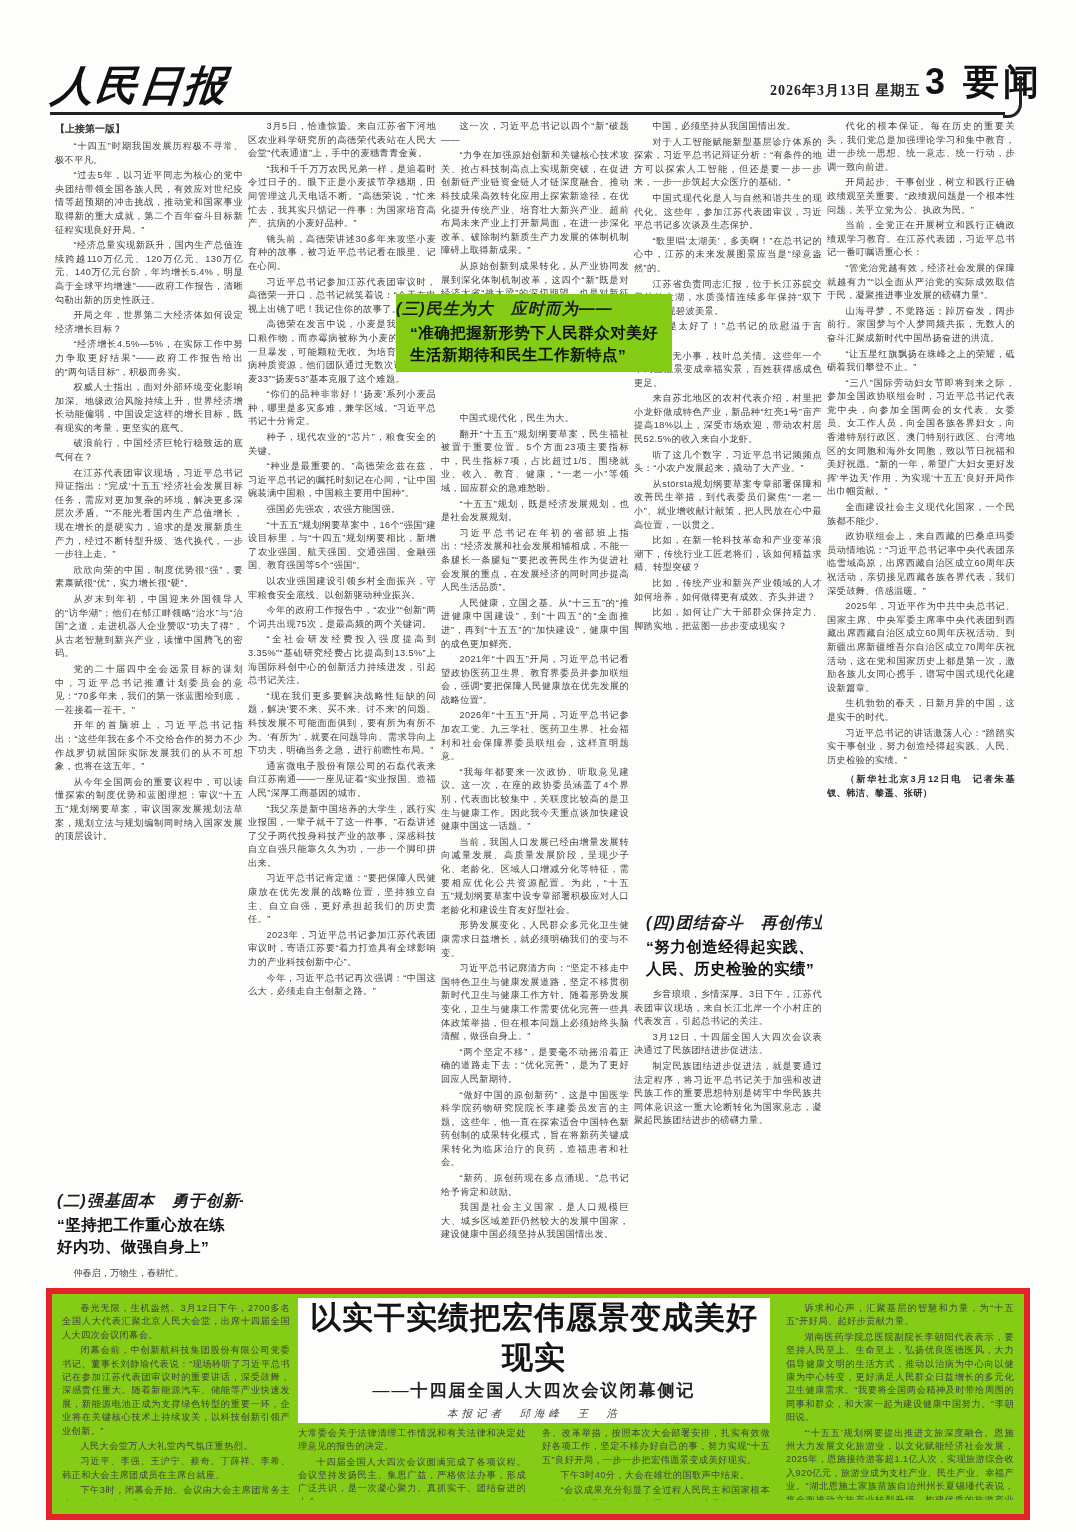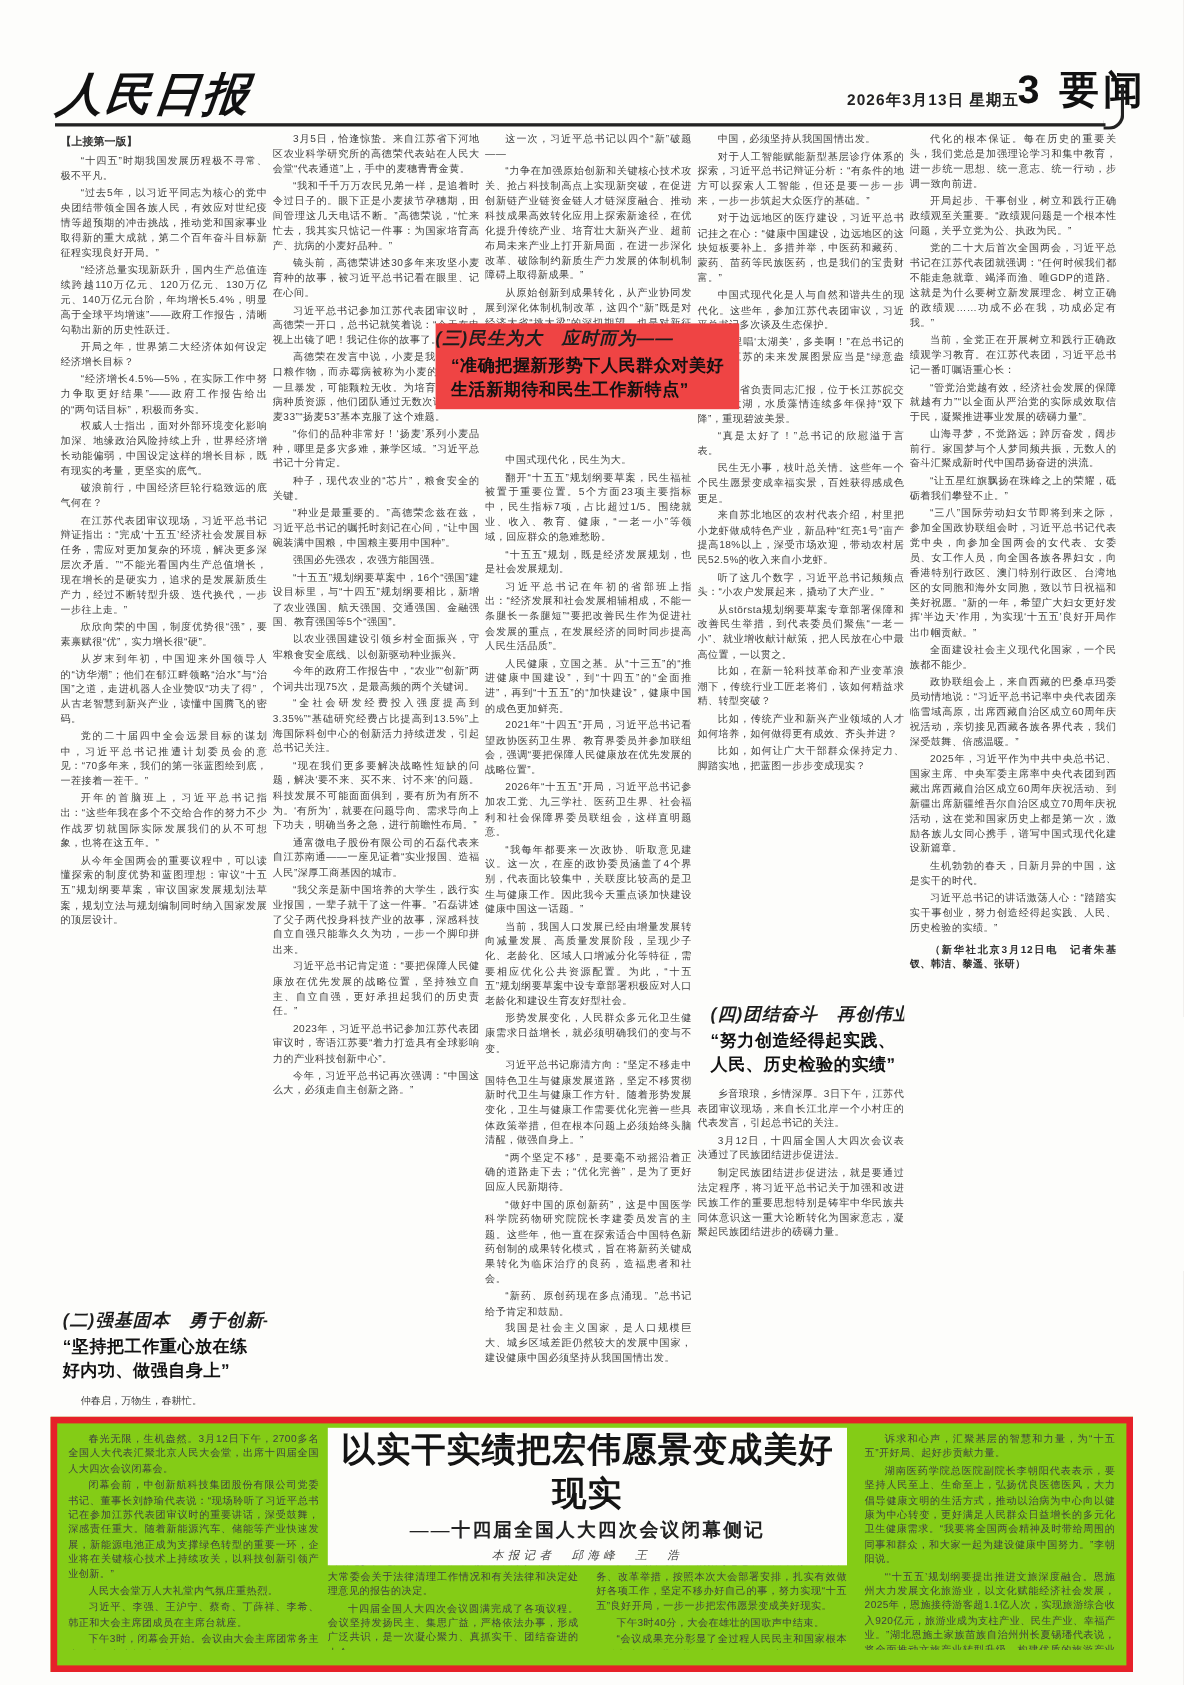--- a/index.html
+++ b/index.html
@@ -1,40 +1,40 @@
 <!DOCTYPE html>
 <html><head>
 <meta charset="utf-8">
 <style>
   html,body{margin:0;padding:0;background:#e9e7e2;}
   #page{position:relative;width:1076px;height:1532px;background:#fdfdfb;margin:0 auto;
         font-family:"Liberation Sans",sans-serif;color:#3c3c3c;overflow:hidden;}
   
   #masthead{position:absolute;left:52px;top:58px;font-size:42px;font-weight:bold;
             font-style:italic;color:#111;letter-spacing:2px;transform:skewX(-6deg);}
-  #dateline{position:absolute;left:770px;top:82px;font-size:14px;font-weight:bold;color:#222;letter-spacing:1px;}
+  #dateline{position:absolute;left:770px;top:82px;font-size:14px;font-weight:bold;color:#222;letter-spacing:1px;font-family:Liberation Serif, serif;}
   #pageno{position:absolute;left:925px;top:58px;font-size:36px;font-weight:bold;color:#111;letter-spacing:4px;}
   #headrule{position:absolute;left:50px;top:112px;width:955px;height:3px;background:#222;}
   #headhook{position:absolute;left:1003px;top:76px;width:16px;height:39px;
             border-right:3px solid #222;border-bottom:3px solid #222;border-bottom-right-radius:14px;}
   
   .col{position:absolute;width:188px;overflow:hidden;display:flex;flex-direction:column;}
   .col .body{overflow:hidden;}
   .para{margin:0 0 2px 0;font-size:9.2px;line-height:13.6px;text-align:justify;
         text-indent:2em;letter-spacing:.4px;color:#414141;}
   .continued{font-size:10px;font-weight:bold;color:#333;margin:2px 0 4px 0;}
   .sec-head{background:#fdfdfb;padding:6px 2px 8px 2px;}
   .sec-kicker{font-size:16px;font-weight:bold;font-style:italic;color:#1d1d1d;
               letter-spacing:1px;line-height:22px;white-space:nowrap;}
   .sec-quote{font-size:15.5px;font-weight:bold;color:#111;line-height:22px;text-align:left;
              margin-top:2px;letter-spacing:.5px;}
   .intro-line{font-size:9.2px;line-height:14px;text-indent:2em;color:#414141;}
   .credit{font-size:9.2px;line-height:13.6px;text-align:justify;text-indent:2em;
           letter-spacing:.4px;color:#2f2f2f;font-weight:bold;margin-top:4px;}
-  #sec3-overlay{position:absolute;left:396px;top:294px;width:276px;background:#ef4444;
+  #sec3-overlay{position:absolute;left:396px;top:294px;width:276px;background:#84cc16;
                 z-index:3;padding:4px 0 6px 0;}
   #sec3-overlay .sec-quote{padding-left:14px;}
   
   #redbox{position:absolute;left:46px;top:1288px;width:972px;height:220px;
           border:6px solid #e62129;background:#84cc16;z-index:5;}
   .bcol{position:absolute;top:8px;width:228px;height:198px;overflow:hidden;}
   .bcol .para{font-size:9.2px;line-height:13.4px;}
   #box-headline{position:absolute;left:246px;top:4px;width:472px;text-align:center;z-index:6;
                 background:#fdfdfb;padding-bottom:2px;}
   #box-title{font-size:31px;font-weight:bold;color:#141414;letter-spacing:1px;line-height:40px;}
@@ -128,21 +128,20 @@
 
   <div id="sec3-overlay">
     <div class="sec-kicker">(三)民生为大　应时而为——</div>
     <div class="sec-quote">“准确把握新形势下人民群众对美好生活新期待和民生工作新特点”</div>
   </div>
 
   <div class="col" style="left:634px;top:120px;height:1160px;">
     <div class="body" style="height:786px;flex:0 0 auto;">
         <p class="para">中国，必须坚持从我国国情出发。</p>
         <p class="para">对于人工智能赋能新型基层诊疗体系的探索，习近平总书记辩证分析：“有条件的地方可以探索人工智能，但还是要一步一步来，一步一步筑起大众医疗的基础。”</p>
-        <p class="para">对于边远地区的医疗建设，习近平总书记挂之在心：“健康中国建设，边远地区的这块短板要补上。多措并举，中医药和藏药、蒙药、苗药等民族医药，也是我们的宝贵财富。”</p>
         <p class="para">中国式现代化是人与自然和谐共生的现代化。这些年，参加江苏代表团审议，习近平总书记多次谈及生态保护。</p>
         <p class="para">“歌里唱‘太湖美’，多美啊！”在总书记的心中，江苏的未来发展图景应当是“绿意盎然”的。</p>
         <p class="para">江苏省负责同志汇报，位于长江苏皖交界处的太湖，水质藻情连续多年保持“双下降”，重现碧波美景。</p>
         <p class="para">“真是太好了！”总书记的欣慰溢于言表。</p>
         <p class="para">民生无小事，枝叶总关情。这些年一个个民生愿景变成幸福实景，百姓获得感成色更足。</p>
         <p class="para">来自苏北地区的农村代表介绍，村里把小龙虾做成特色产业，新品种“红亮1号”亩产提高18%以上，深受市场欢迎，带动农村居民52.5%的收入来自小龙虾。</p>
         <p class="para">听了这几个数字，习近平总书记频频点头：“小农户发展起来，撬动了大产业。”</p>
         <p class="para">从största规划纲要草案专章部署保障和改善民生举措，到代表委员们聚焦“一老一小”、就业增收献计献策，把人民放在心中最高位置，一以贯之。</p>
         <p class="para">比如，在新一轮科技革命和产业变革浪潮下，传统行业工匠老将们，该如何精益求精、转型突破？</p>
         <p class="para">比如，传统产业和新兴产业领域的人才如何培养，如何做得更有成效、齐头并进？</p>
@@ -156,21 +155,20 @@
         <p class="para">乡音琅琅，乡情深厚。3日下午，江苏代表团审议现场，来自长江北岸一个小村庄的代表发言，引起总书记的关注。</p>
         <p class="para">3月12日，十四届全国人大四次会议表决通过了民族团结进步促进法。</p>
         <p class="para">制定民族团结进步促进法，就是要通过法定程序，将习近平总书记关于加强和改进民族工作的重要思想特别是铸牢中华民族共同体意识这一重大论断转化为国家意志，凝聚起民族团结进步的磅礴力量。</p>
       </div>
   </div>
 
   <div class="col" style="left:827px;top:120px;height:1160px;">
     <div class="body" style="flex:0 1 auto;">
         <p class="para">代化的根本保证。每在历史的重要关头，我们党总是加强理论学习和集中教育，进一步统一思想、统一意志、统一行动，步调一致向前进。</p>
         <p class="para">开局起步、干事创业，树立和践行正确政绩观至关重要。“政绩观问题是一个根本性问题，关乎立党为公、执政为民。”</p>
-        <p class="para">党的二十大后首次全国两会，习近平总书记在江苏代表团就强调：“任何时候我们都不能走急就章、竭泽而渔、唯GDP的道路。这就是为什么要树立新发展理念、树立正确的政绩观……功成不必在我，功成必定有我。”</p>
         <p class="para">当前，全党正在开展树立和践行正确政绩观学习教育。在江苏代表团，习近平总书记一番叮嘱语重心长：</p>
         <p class="para">“管党治党越有效，经济社会发展的保障就越有力”“以全面从严治党的实际成效取信于民，凝聚推进事业发展的磅礴力量”。</p>
         <p class="para">山海寻梦，不觉路远；踔厉奋发，阔步前行。家国梦与个人梦同频共振，无数人的奋斗汇聚成新时代中国昂扬奋进的洪流。</p>
         <p class="para">“让五星红旗飘扬在珠峰之上的荣耀，砥砺着我们攀登不止。”</p>
         <p class="para">“三八”国际劳动妇女节即将到来之际，参加全国政协联组会时，习近平总书记代表党中央，向参加全国两会的女代表、女委员、女工作人员，向全国各族各界妇女，向香港特别行政区、澳门特别行政区、台湾地区的女同胞和海外女同胞，致以节日祝福和美好祝愿。“新的一年，希望广大妇女更好发挥‘半边天’作用，为实现‘十五五’良好开局作出巾帼贡献。”</p>
         <p class="para">全面建设社会主义现代化国家，一个民族都不能少。</p>
         <p class="para">政协联组会上，来自西藏的巴桑卓玛委员动情地说：“习近平总书记率中央代表团亲临雪域高原，出席西藏自治区成立60周年庆祝活动，亲切接见西藏各族各界代表，我们深受鼓舞、倍感温暖。”</p>
         <p class="para">2025年，习近平作为中共中央总书记、国家主席、中央军委主席率中央代表团到西藏出席西藏自治区成立60周年庆祝活动、到新疆出席新疆维吾尔自治区成立70周年庆祝活动，这在党和国家历史上都是第一次，激励各族儿女同心携手，谱写中国式现代化建设新篇章。</p>
         <p class="para">生机勃勃的春天，日新月异的中国，这是实干的时代。</p>
         <p class="para">习近平总书记的讲话激荡人心：“踏踏实实干事创业，努力创造经得起实践、人民、历史检验的实绩。”</p>

